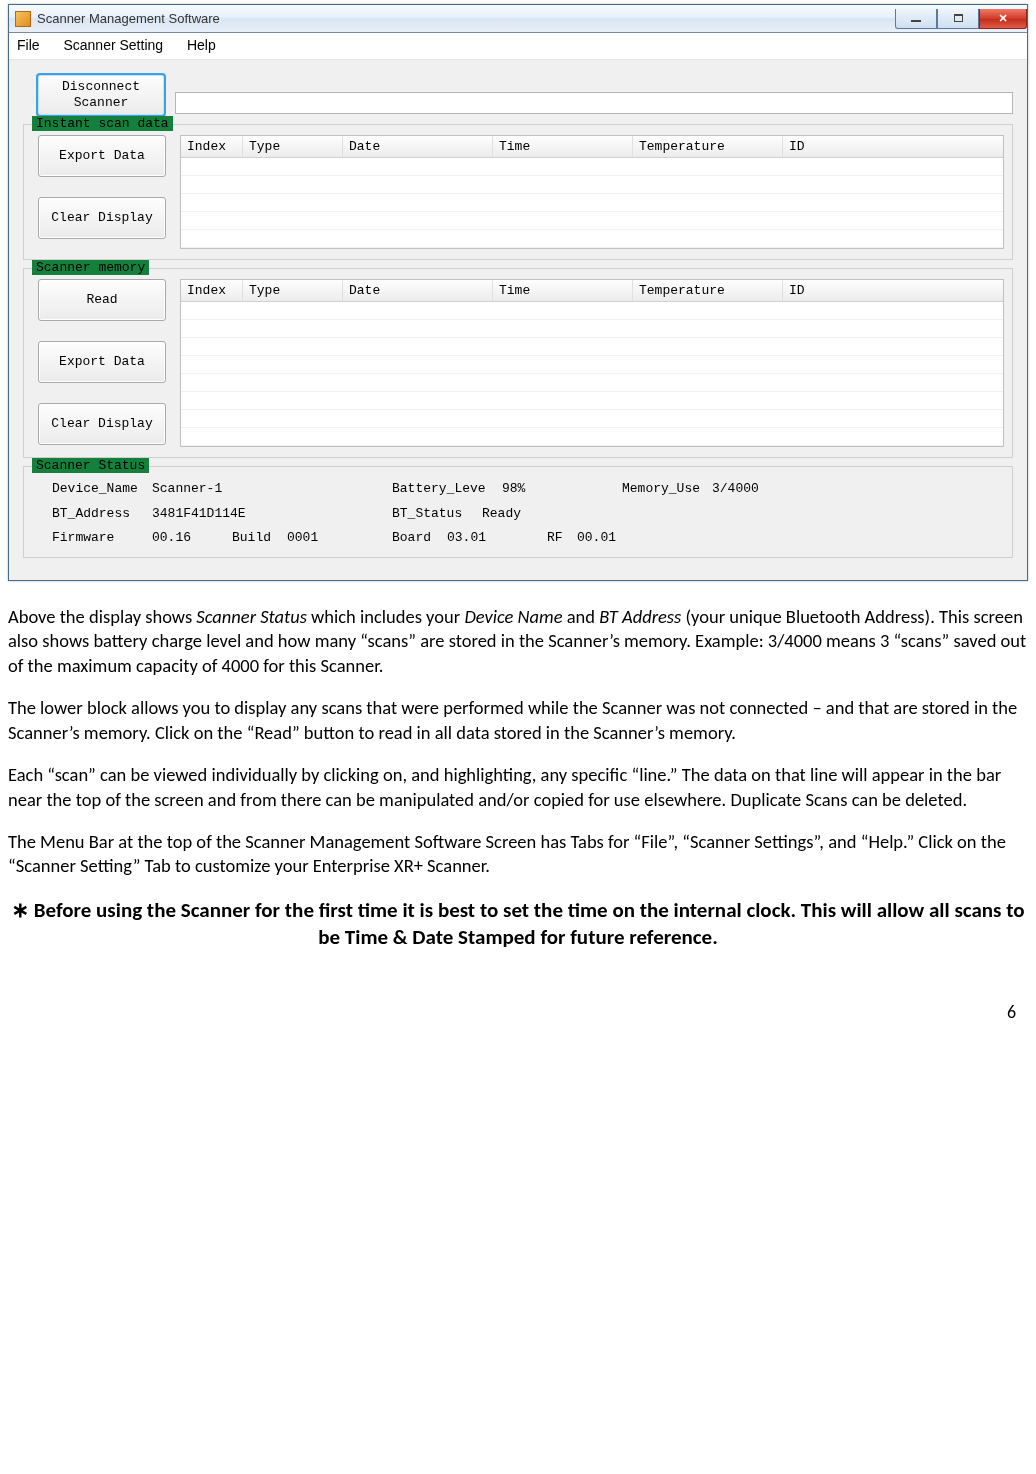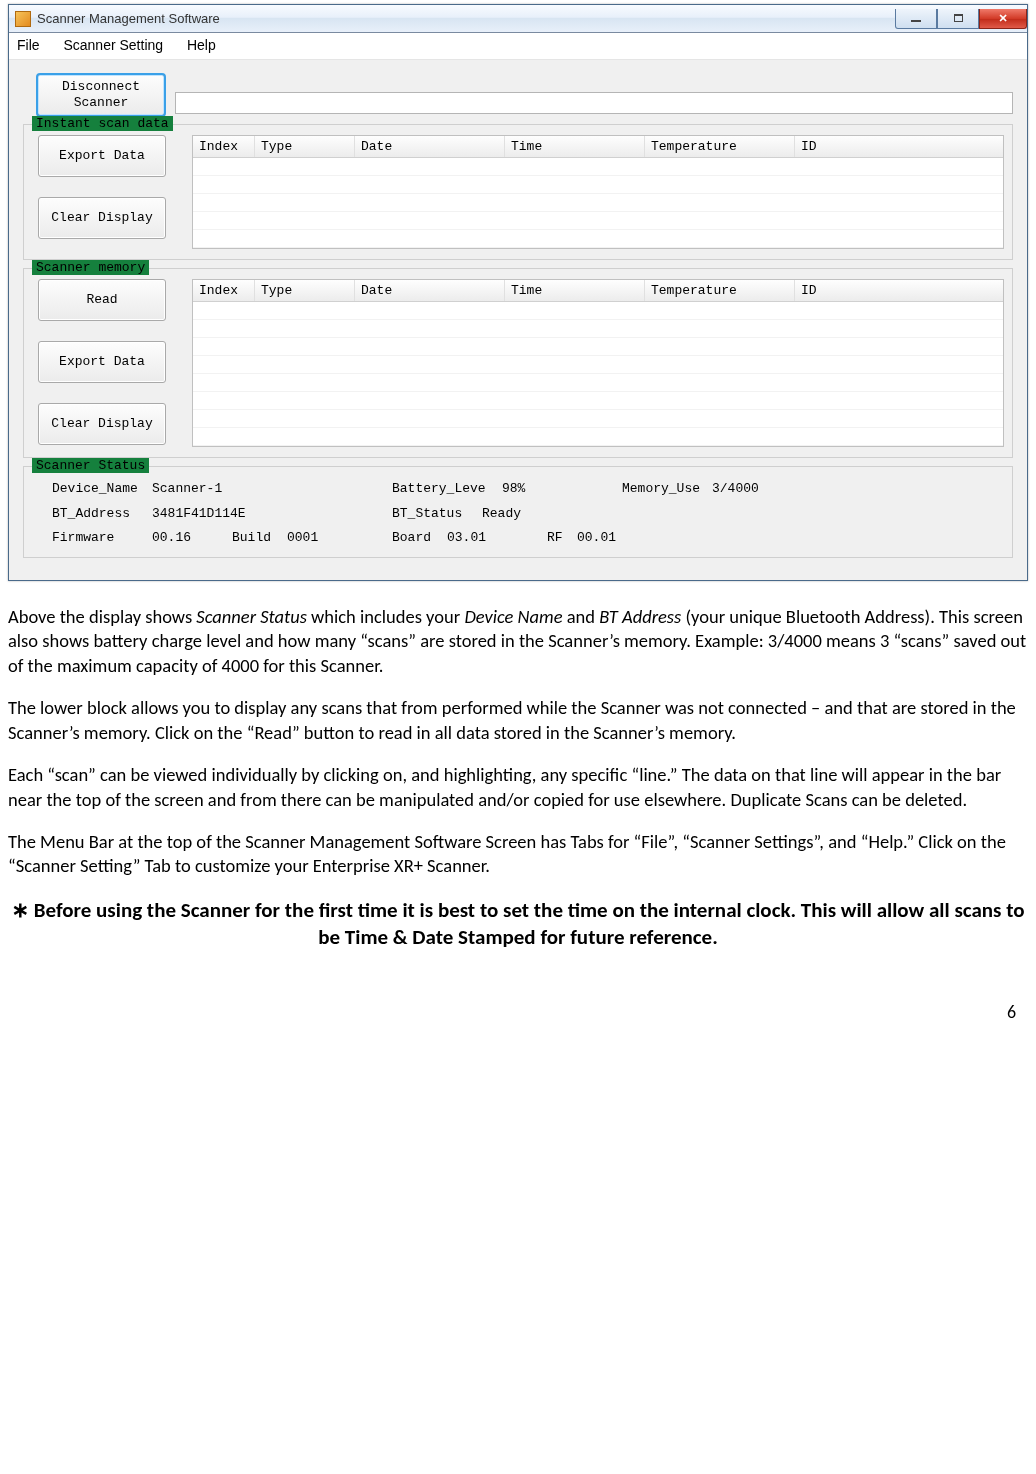--- a/index.html
+++ b/index.html
@@ -113,21 +113,21 @@
     position:absolute;
     top:-9px;
     left:8px;
     background:#15803d;
     padding:0 4px;
     font-family:"Courier New",monospace;
     font-size:13px;
   }
   .group-inner {
     display:flex;
-    gap:26px;
+    gap:14px;
     align-items:flex-start;
   }
   .btn-col { display:flex; flex-direction:column; gap:20px; margin-left:6px; }
   .tbl {
     flex:1;
     border:1px solid #c0c0c0;
     background:#fff;
     font-family:"Courier New",monospace;
     font-size:13px;
   }
@@ -309,18 +309,18 @@
         </div>
       </div>
     </fieldset>
   </div>
 </div>
 
 <div class="doc">
   <p>
     <span>Above the display shows </span><span class="it">Scanner Status</span><span> which includes your </span><span class="it">Device Name</span><span> and </span><span class="it">BT Address</span><span> (your unique Bluetooth Address).  This screen also shows battery charge level and how many “scans” are stored in the Scanner’s memory.  Example:  3/4000 means 3 “scans” saved out of the maximum capacity of 4000 for this Scanner.</span>
   </p>
-  <p>The lower block allows you to display any scans that from performed while the Scanner was not connected – and that are stored in the Scanner’s memory.  Click on the “Read” button to read in all data stored in the Scanner’s memory.</p>
+  <p>The lower block allows you to display any scans that were performed while the Scanner was not connected – and that are stored in the Scanner’s memory.  Click on the “Read” button to read in all data stored in the Scanner’s memory.</p>
   <p>Each “scan” can be viewed individually by clicking on, and highlighting, any specific “line.”  The data on that line will appear in the bar near the top of the screen and from there can be manipulated and/or copied for use elsewhere.  Duplicate Scans can be deleted.</p>
   <p>The Menu Bar at the top of the Scanner Management Software Screen has Tabs for “File”, “Scanner Settings”, and “Help.”  Click on the “Scanner Setting” Tab to customize your Enterprise XR+ Scanner.</p>
   <p class="note">∗ Before using the Scanner for the first time it is best to set the time on the internal clock.  This will allow all scans to be Time &amp; Date Stamped for future reference.</p>
 </div>
 <div class="page-num">6</div>
 
 </body></html>

